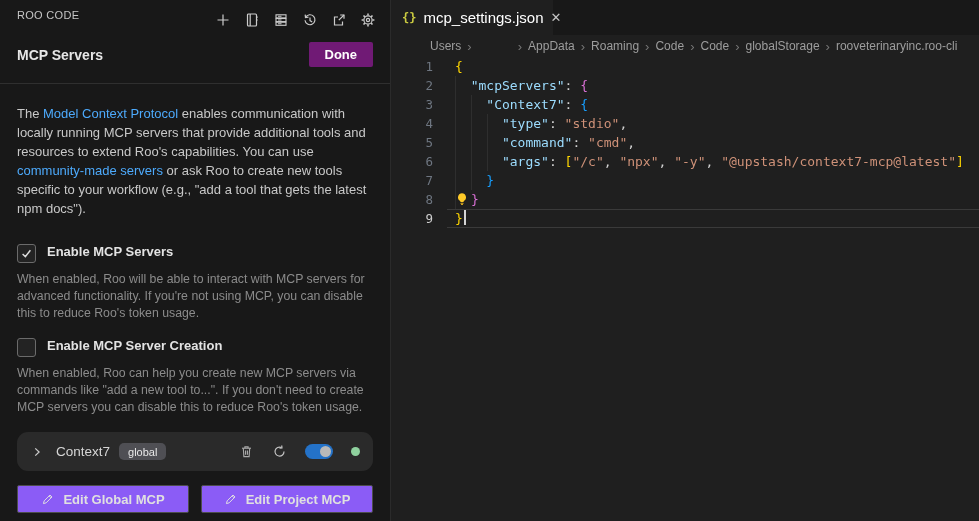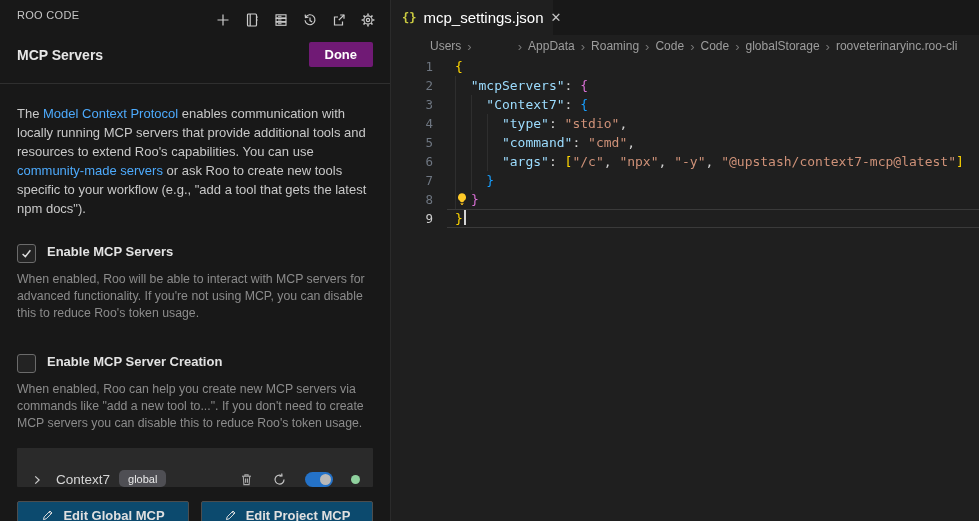--- a/index.html
+++ b/index.html
@@ -17,35 +17,35 @@
   .page-head{display:flex;align-items:center;justify-content:space-between;padding:12px 17px 0 17px}
   .page-title{font-size:14px;font-weight:700;color:#e7e7e7;margin:0}
   .done-btn{background:#701a75;color:#fff;border:none;font-size:13px;font-weight:700;
             padding:5px 16px;border-radius:2px;cursor:pointer;font-family:inherit}
   .divider{height:1px;background:#2f2f2f;margin-top:16px}
   .sb-content{padding:0 17px}
   .intro{font-size:13px;line-height:19px;color:#c8c8c8;margin:20px 0 0;width:359px}
   .link{color:#4daafc;text-decoration:none;cursor:pointer}
   .toggle-row{display:flex;align-items:flex-start;gap:11px}
   .toggle-row.first{margin-top:26px}
-  .toggle-row.second{margin-top:32px}
+  .toggle-row.second{margin-top:16px}
   .checkbox{width:17px;height:17px;border:1px solid #6b6b6b;border-radius:3px;background:#232323;
             display:flex;align-items:center;justify-content:center;flex:none;cursor:pointer}
   .toggle-label{font-size:13px;font-weight:700;color:#e3e3e3}
   .toggle-desc{font-size:12.3px;line-height:17px;color:#8b8b8b;margin-top:8px;width:356px}
-  .server-card{margin-top:16px;height:39px;background:#2a2a2a;border-radius:1px;display:flex;
-               align-items:flex-end;padding:0 13px;box-sizing:border-box}
+  .server-card{margin-top:16px;height:39px;background:#2a2a2a;border-radius:11px;display:flex;
+               align-items:center;padding:0 13px;box-sizing:border-box}
   .server-name{font-size:13.5px;color:#d6d6d6;margin-left:12px}
   .badge{background:#4f4f54;color:#e8e8e8;font-size:11px;padding:2.5px 9px;border-radius:5px;margin-left:9px}
   .card-actions{margin-left:auto;display:flex;align-items:center;gap:18px}
   .toggle-switch{width:28px;height:15px;border-radius:8px;background:#2472c8;position:relative;cursor:pointer}
   .toggle-knob{position:absolute;right:2px;top:2px;width:11px;height:11px;border-radius:50%;background:#b9b9b9}
   .status-dot{width:9px;height:9px;border-radius:50%;background:#8fd19e}
   .btn-row{display:flex;gap:12px;margin-top:14px}
-  .edit-btn{flex:1;height:28px;background:#0c4a6e;border:1px solid #4d4d4d;border-radius:2px;color:#e0e0e0;
+  .edit-btn{flex:1;height:28px;background:#8b5cf6;border:1px solid #4d4d4d;border-radius:2px;color:#e0e0e0;
             font-size:13px;font-weight:700;display:flex;align-items:center;justify-content:center;gap:9px;
             cursor:pointer;font-family:inherit}
 
   
   .editor{position:absolute;left:392px;top:0;right:0;bottom:0;background:#1f1f1f}
   .tabbar{height:35px;background:#181818;display:flex}
   .tab{width:161px;background:#1f1f1f;display:flex;align-items:center;padding:0 10px;gap:7px;
        box-sizing:border-box;cursor:pointer}
   .json-icon{font-family:"DejaVu Sans Mono","Liberation Mono",monospace;font-weight:700;font-size:12px;color:#cbcb41}
   .tab-name{font-size:15px;color:#fff;white-space:nowrap}

